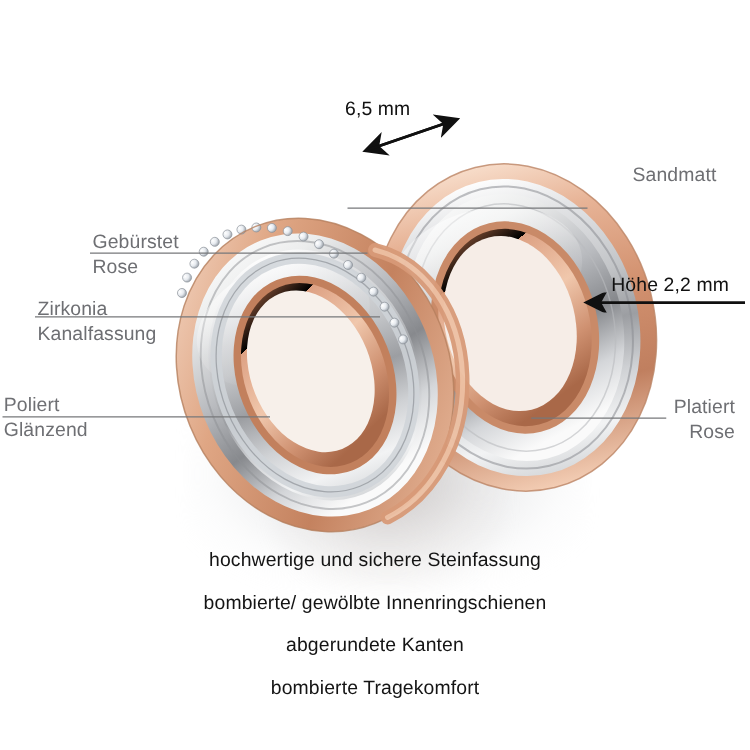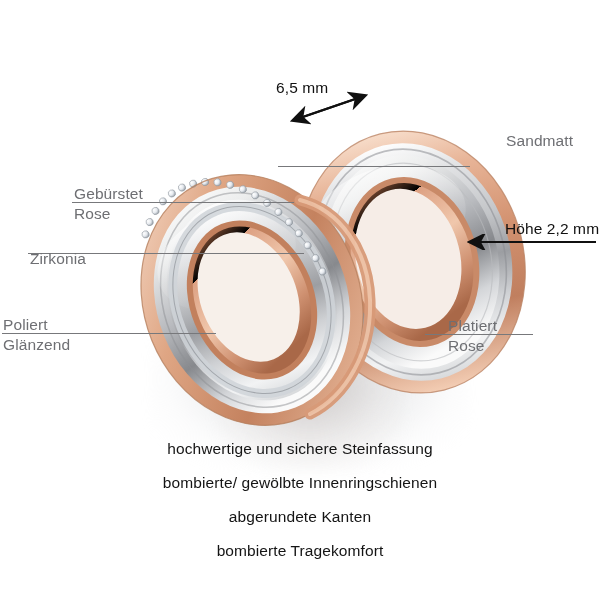--- a/index.html
+++ b/index.html
@@ -73,20 +73,21 @@
     font-size: 15.5px;
     line-height: 20px;
     white-space: nowrap;
     letter-spacing: 0.1px;
   }
   .label.dark {
     color: #111111;
     font-weight: 400;
   }
   .label.right {
+    text-align: right;
   }
 
   
   .bullets {
     position: absolute;
     left: 0;
     top: 432px;
     width: 600px;
     text-align: center;
     color: #141414;
@@ -256,39 +257,40 @@
     </defs>
     <line x1="84" y1="10" x2="14" y2="34" stroke="#101010" stroke-width="2.2" marker-end="url(#arrDown)"></line>
     <line x1="14" y1="34" x2="84" y2="10" stroke="#101010" stroke-width="2.2" marker-end="url(#arrUp)"></line>
   </svg>
 
   <div class="leader" style="left:278px; top:166px; width:192px;"></div>
   <div class="label" style="left:470px; top:131px;margin-left:36px;">
     <span>Sandmatt</span>
   </div>
 
-  <div class="label dark" style="left:489px; top:219px;margin-left:16px;">Höhe 2,2 mm</div>
+  <div class="label dark" style="left:489px; top:219px;">Höhe 2,2 mm</div>
   <svg style="position:absolute; left:462px; top:234px;" width="136" height="16" viewBox="0 0 136 16">
     <defs>
       <marker id="arrLeft" markerWidth="9" markerHeight="9" refX="7" refY="4.5" orient="auto" markerUnits="strokeWidth">
         <path d="M0,0 L9,4.5 L0,9 L2.5,4.5 z" fill="#101010"></path>
       </marker>
     </defs>
     <line x1="134" y1="8" x2="9" y2="8" stroke="#101010" stroke-width="2.2" marker-end="url(#arrLeft)"></line>
   </svg>
 
   <div class="leader" style="left:72px; top:202px; width:222px;"></div>
   <div class="label" style="left:74px; top:184px;">
     <div>Gebürstet</div>
     <div>Rose</div>
   </div>
 
   <div class="leader" style="left:28px; top:253px; width:276px;"></div>
-  <div class="label" style="left:30px; top:249px;">
+  <div class="label" style="left:30px; top:238px;">
     <div>Zirkonia</div>
+    <div>Kanalfassung</div>
   </div>
 
   <div class="leader" style="left:2px; top:333px; width:214px;"></div>
   <div class="label" style="left:3px; top:315px;">
     <div>Poliert</div>
     <div>Glänzend</div>
   </div>
 
   <div class="leader" style="left:425px; top:334px; width:108px;"></div>
   <div class="label right" style="left:448px; top:316px; width:140px;">

